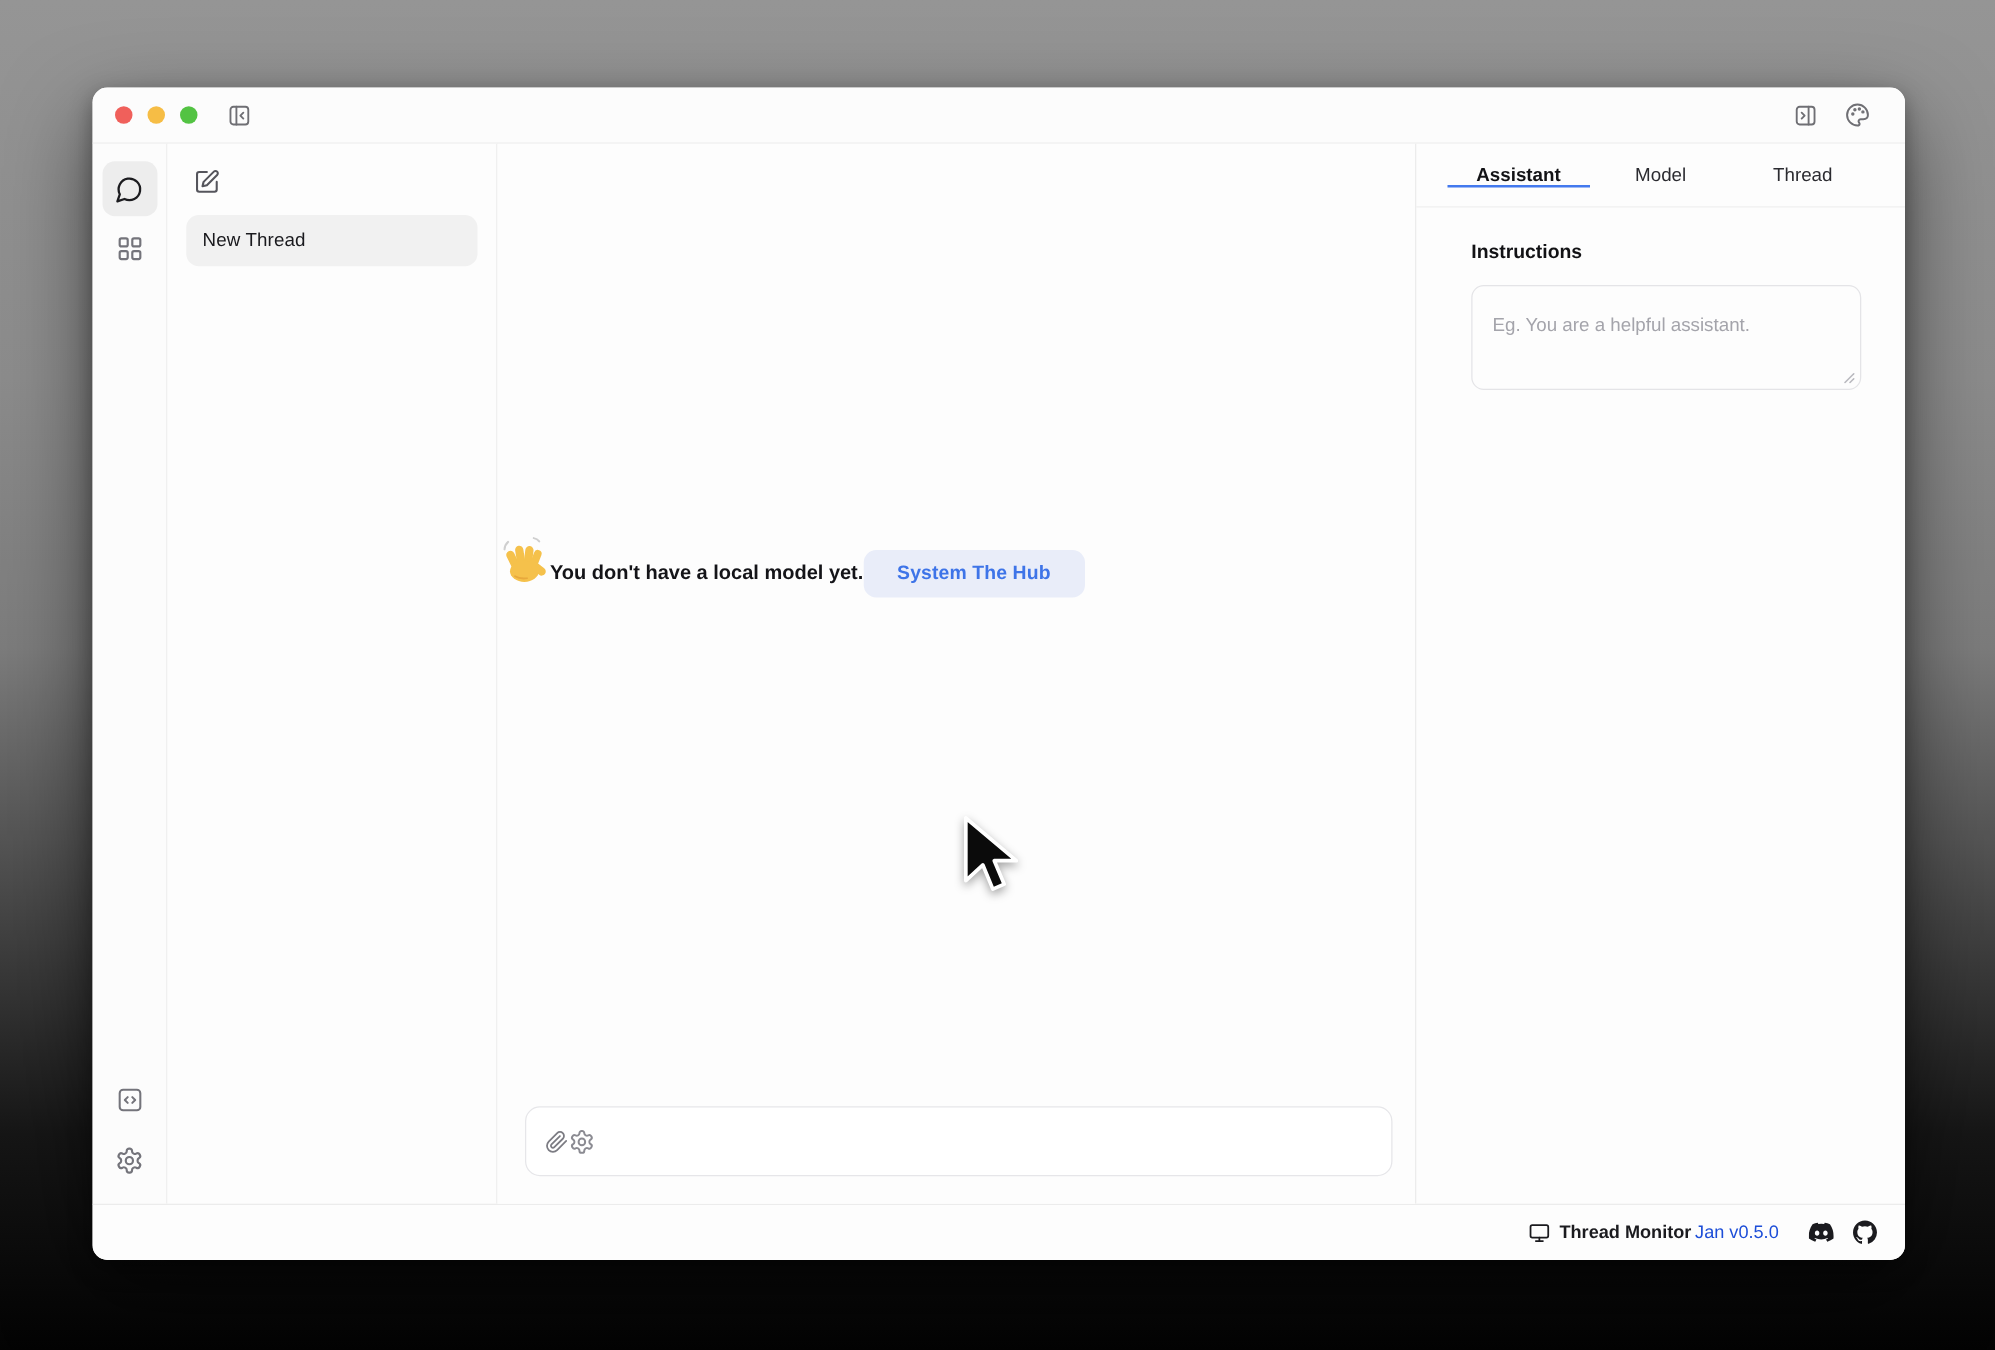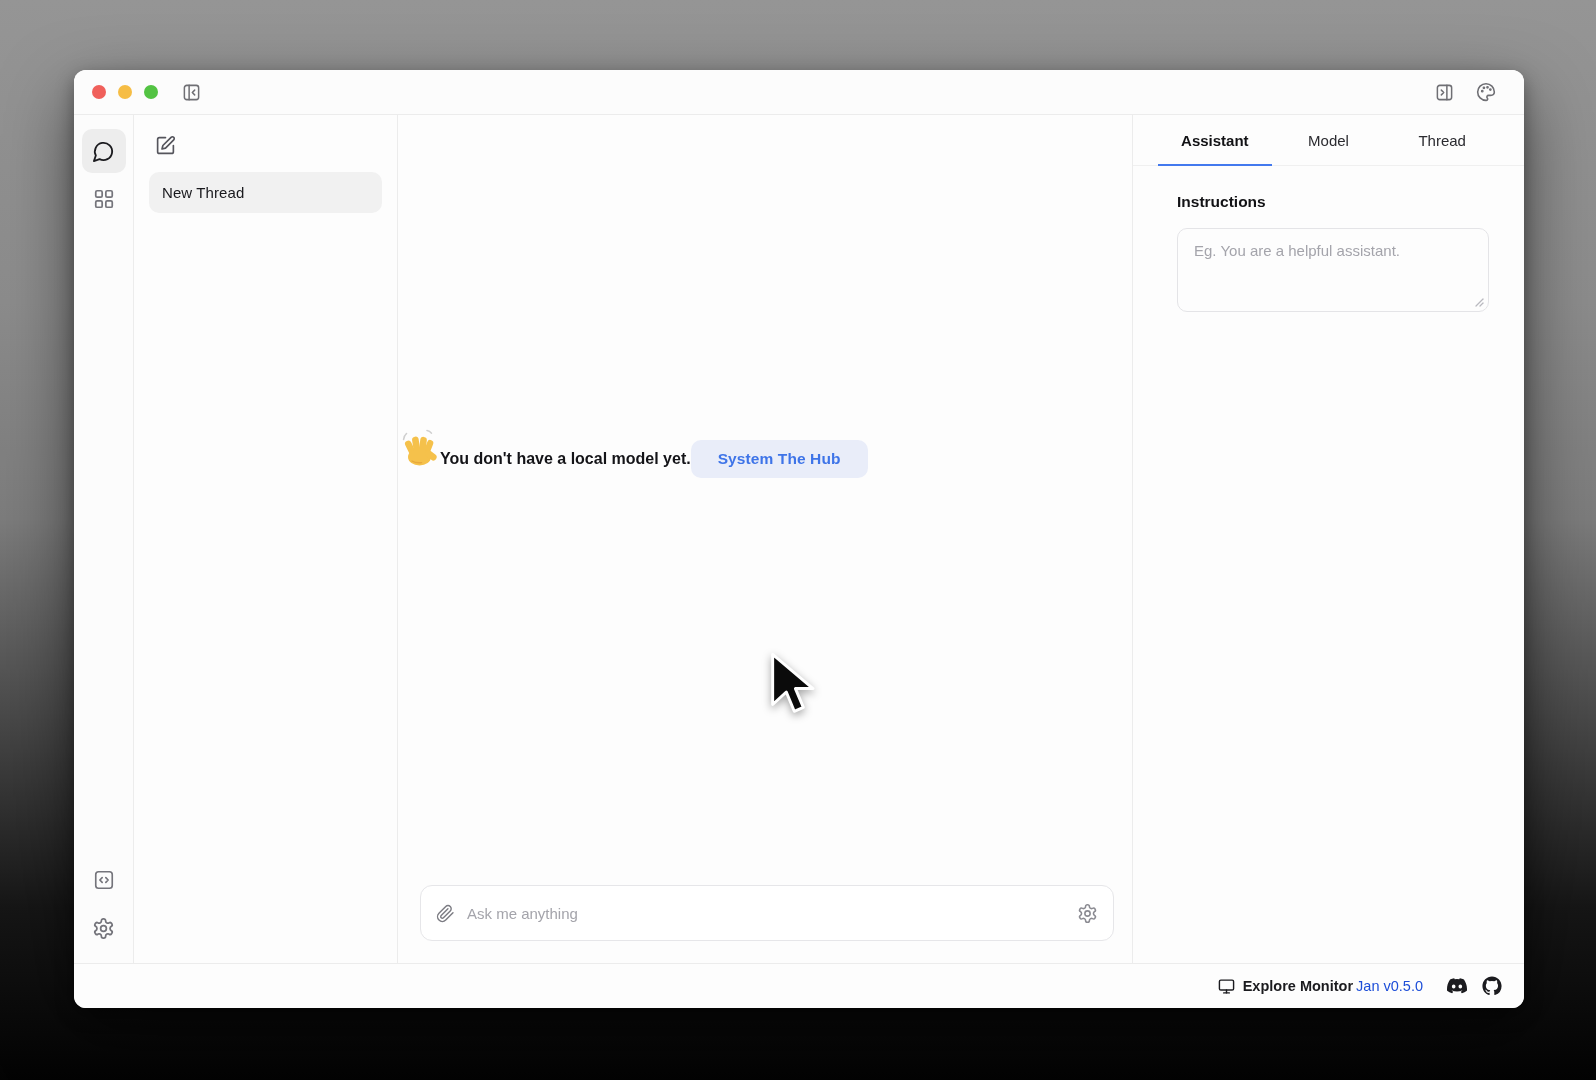--- a/index.html
+++ b/index.html
@@ -63,30 +63,30 @@
     font-family:inherit; font-size:15px; color:#202024; }
   .chat-input input::placeholder { color:#a4a4ab; }
   .chat-input .inputgear { color:#8b8b92; display:flex; }
 
   .cursor { position:absolute; left:371px; top:536px; width:46px; height:66px; pointer-events:none;
     filter:drop-shadow(0 3px 4px rgba(0,0,0,.35)); }
 
   
   .right-panel { width:392px; flex:0 0 392px; border-left:1px solid #ececec; background:#fdfdfd;
     display:flex; flex-direction:column; }
-  .tabs { height:51px; flex:0 0 51px; border-bottom:1px solid #f0f0f0; display:flex; padding:0 25px; }
+  .tabs { height:51px; flex:0 0 51px; border-bottom:1px solid #f0f0f0; display:flex; padding:0 25px;align-items:center; }
   .tab { flex:1; display:flex; align-items:center; justify-content:center; position:relative;
     font-size:15px; color:#2b2b30; }
   .tab.active { font-weight:700; color:#121215; }
   .tab.active::after { content:""; position:absolute; left:0; right:0; bottom:-1px; height:2px; background:#4379ee; }
   .panel-content { padding:27px 35px 0 44px; }
   .panel-content h3 { font-size:15.5px; font-weight:700; color:#121215; }
   .ta-wrap { position:relative; margin-top:17px; }
   .ta-wrap textarea { width:100%; height:84px; resize:none; border:1px solid #e4e4e7; border-radius:10px;
-    background:#fdfdfd; padding:13px 16px; font-family:inherit; font-size:15px; color:#202024; outline:none; display:block; }
+    background:#fdfdfd; padding:23px 16px; font-family:inherit; font-size:15px; color:#202024; outline:none; display:block; }
   .ta-wrap textarea::placeholder { color:#a4a4ab; }
   .ta-grip { position:absolute; right:5px; bottom:5px; color:#b9b9bf; }
 
   
   .statusbar { height:45px; flex:0 0 45px; border-top:1px solid #ececec; background:#fdfdfd;
     display:flex; align-items:center; justify-content:flex-end; padding:0 22px; }
   .status-item { display:flex; align-items:center; gap:8px; background:none; border:none; color:#1b1b1f; }
   .status-item span { font-size:14.5px; font-weight:600; color:#1b1b1f; font-family:inherit; }
   .version { margin-left:3px; font-size:14.5px; color:#1d4ed8; }
   .statusbar .soc { margin-left:24px; color:#1b1b1f; }
@@ -215,21 +215,20 @@
           <div class="empty-msg">You don't have a local model yet.</div>
           <button class="hub-btn">System The Hub</button>
         </div>
 
         <div class="chat-input">
           <span class="clip">
             <svg width="19" height="19" viewBox="0 0 24 24" fill="none" stroke="currentColor" stroke-width="1.8" stroke-linecap="round" stroke-linejoin="round">
                 <path d="m21.44 11.05-9.19 9.19a6 6 0 0 1-8.49-8.49l8.57-8.57A4 4 0 1 1 18 8.84l-8.59 8.57a2 2 0 0 1-2.83-2.83l8.49-8.48"></path>
               </svg>
           </span>
-          <input type="text" placeholder="Ask me anything" style="">
           <span class="inputgear">
             <svg width="21" height="21" viewBox="0 0 24 24" fill="none" stroke="currentColor" stroke-width="1.8" stroke-linecap="round" stroke-linejoin="round">
                 <path d="M12.22 2h-.44a2 2 0 0 0-2 2v.18a2 2 0 0 1-1 1.73l-.43.25a2 2 0 0 1-2 0l-.15-.08a2 2 0 0 0-2.73.73l-.22.38a2 2 0 0 0 .73 2.73l.15.1a2 2 0 0 1 1 1.72v.51a2 2 0 0 1-1 1.74l-.15.09a2 2 0 0 0-.73 2.73l.22.38a2 2 0 0 0 2.73.73l.15-.08a2 2 0 0 1 2 0l.43.25a2 2 0 0 1 1 1.73V20a2 2 0 0 0 2 2h.44a2 2 0 0 0 2-2v-.18a2 2 0 0 1 1-1.73l.43-.25a2 2 0 0 1 2 0l.15.08a2 2 0 0 0 2.73-.73l.22-.39a2 2 0 0 0-.73-2.73l-.15-.08a2 2 0 0 1-1-1.74v-.5a2 2 0 0 1 1-1.74l.15-.09a2 2 0 0 0 .73-2.73l-.22-.38a2 2 0 0 0-2.73-.73l-.15.08a2 2 0 0 1-2 0l-.43-.25a2 2 0 0 1-1-1.73V4a2 2 0 0 0-2-2z"></path>
                 <circle cx="12" cy="12" r="3"></circle>
               </svg>
           </span>
         </div>
 
         <div class="cursor">
           <svg width="46" height="66" viewBox="0 0 40 58">
@@ -261,21 +260,21 @@
 
     <footer class="statusbar">
       <button class="status-item">
         <span>
           <svg width="17" height="17" viewBox="0 0 24 24" fill="none" stroke="currentColor" stroke-width="2" stroke-linecap="round" stroke-linejoin="round">
               <rect width="20" height="14" x="2" y="3" rx="2"></rect>
               <line x1="8" x2="16" y1="21" y2="21"></line>
               <line x1="12" x2="12" y1="17" y2="21"></line>
             </svg>
         </span>
-        <span>Explore Monitor</span>
+        <span>Thread Monitor</span>
       </button>
       <span class="version">Jan v0.5.0</span>
       <button class="iconbtn soc">
         <span>
           <svg width="20" height="20" viewBox="0 0 24 24" fill="currentColor">
               <path d="M20.32 5.57a19.8 19.8 0 0 0-4.89-1.52.07.07 0 0 0-.08.04c-.21.38-.44.87-.6 1.25a18.3 18.3 0 0 0-5.5 0 12.6 12.6 0 0 0-.61-1.25.08.08 0 0 0-.08-.04 19.7 19.7 0 0 0-4.88 1.52.07.07 0 0 0-.03.03C.53 10.25-.32 14.78.1 19.26a.08.08 0 0 0 .03.05 19.9 19.9 0 0 0 6 3.03.08.08 0 0 0 .08-.03c.46-.63.87-1.3 1.22-2a.08.08 0 0 0-.04-.1 13.1 13.1 0 0 1-1.87-.9.08.08 0 0 1-.01-.12c.13-.1.25-.2.37-.3a.07.07 0 0 1 .08-.01c3.93 1.79 8.18 1.79 12.06 0a.07.07 0 0 1 .08 0c.12.11.25.21.37.31a.08.08 0 0 1 0 .12 12.3 12.3 0 0 1-1.88.9.08.08 0 0 0-.04.1c.36.7.77 1.37 1.22 2a.08.08 0 0 0 .08.03 19.8 19.8 0 0 0 6.02-3.03.08.08 0 0 0 .03-.05c.5-5.18-.84-9.68-3.55-13.66a.06.06 0 0 0-.03-.03zM8.02 16.53c-1.18 0-2.16-1.08-2.16-2.42 0-1.33.96-2.42 2.16-2.42 1.21 0 2.18 1.1 2.16 2.42 0 1.34-.96 2.42-2.16 2.42zm7.97 0c-1.18 0-2.16-1.08-2.16-2.42 0-1.33.95-2.42 2.16-2.42 1.21 0 2.18 1.1 2.16 2.42 0 1.34-.95 2.42-2.16 2.42z" transform="translate(0,-1.5)"></path>
             </svg>
         </span>
       </button>
       <button class="iconbtn soc">

